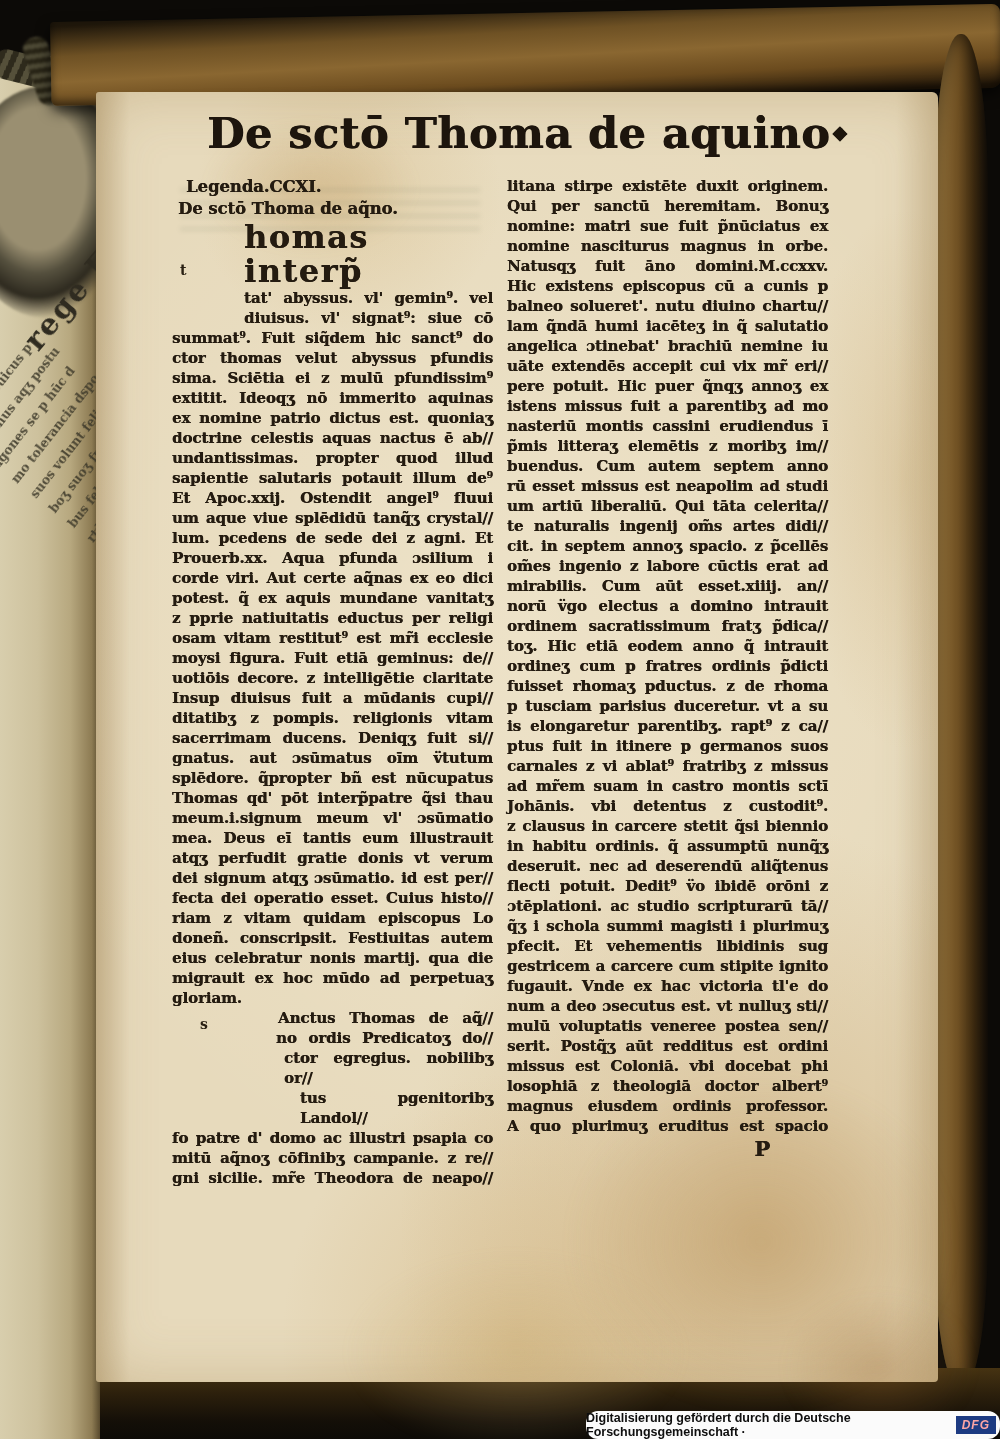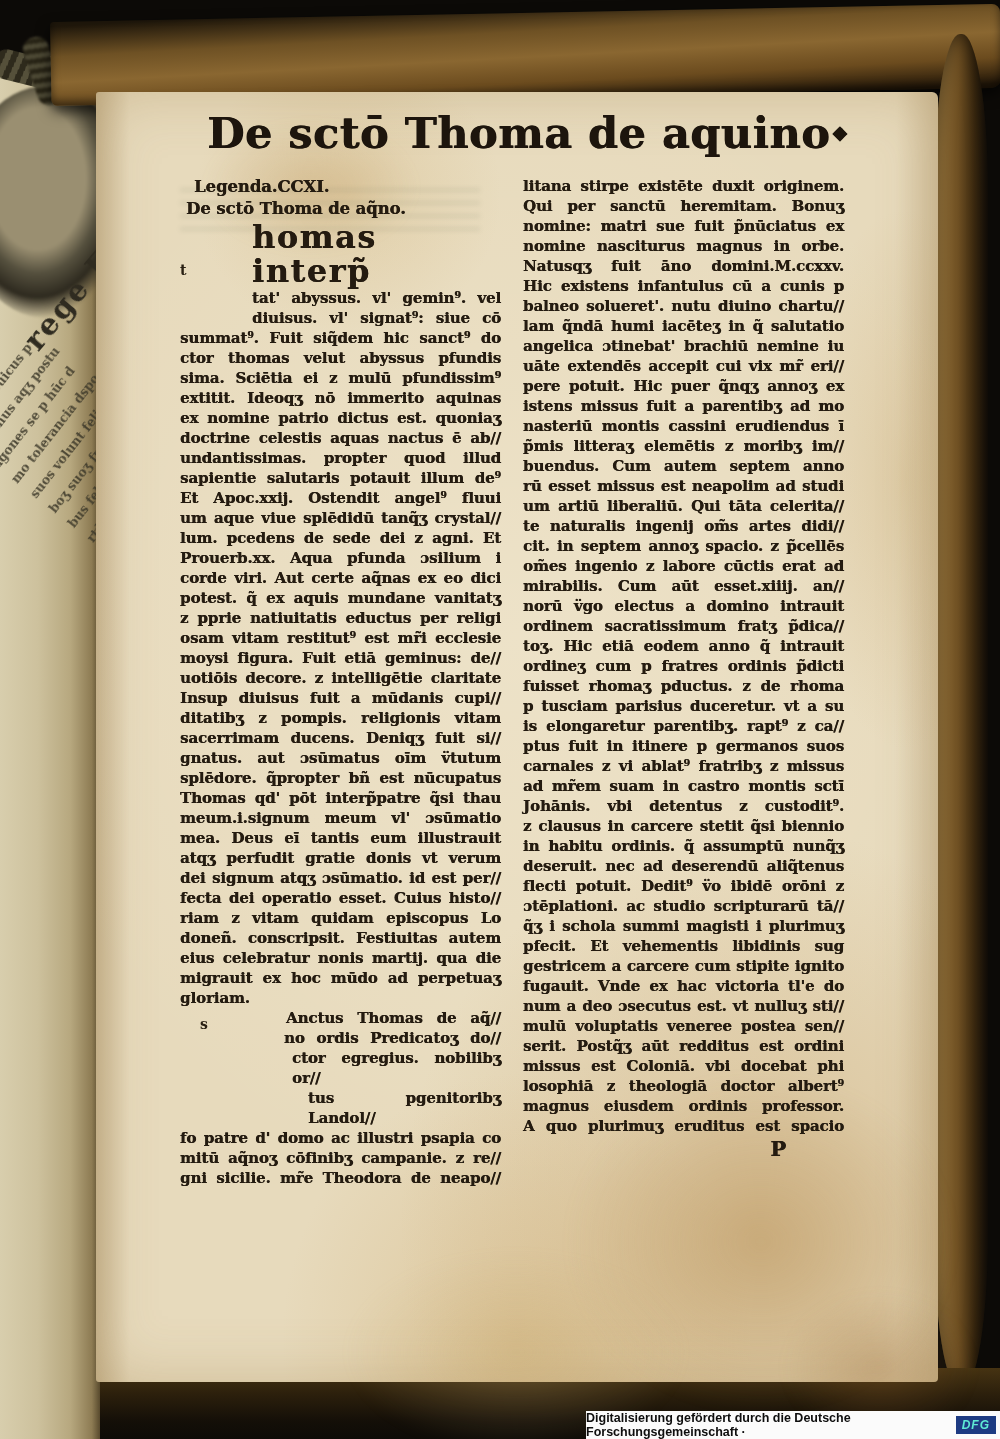--- a/index.html
+++ b/index.html
@@ -54,35 +54,35 @@
   .stain.s3{left:110px;top:30px;width:210px;height:130px;background:radial-gradient(closest-side,rgba(185,145,85,.28),rgba(185,145,85,0));}
   .stain.s4{left:688px;top:1200px;width:190px;height:150px;background:radial-gradient(closest-side,rgba(150,100,45,.30),rgba(150,100,45,0));}
   .ghost{position:absolute;left:84px;top:96px;width:300px;height:52px;filter:blur(2.5px);opacity:.20;
     background:repeating-linear-gradient(180deg,rgba(80,95,70,.55) 0 4px,rgba(80,95,70,0) 4px 13px);}
 
   
   .title{position:absolute;left:102px;top:16px;width:600px;white-space:nowrap;
     font-size:43px;font-weight:bold;color:#1d150d;letter-spacing:.5px;text-shadow:.7px 0 0 #1d150d;margin-left:9px;}
   .tmark{font-size:.45em;vertical-align:.45em;padding-left:2px;}
   .cols{position:absolute;left:76px;top:84px;display:flex;gap:14px;}
-  .col{width:321px;color:#241b10;font-weight:bold;font-size:15px;line-height:20px;letter-spacing:-.1px;margin-left:8px;}
+  .col{width:321px;color:#241b10;font-weight:bold;font-size:15px;line-height:20px;letter-spacing:-.1px;}
   .tl{text-align:justify;text-align-last:justify;text-shadow:.35px 0 0 currentColor;}
   .hdr{font-size:16.5px;line-height:22px;text-align:left;text-align-last:left;}
   .xl{font-size:32px;line-height:34px;letter-spacing:1.5px;text-align:left;text-align-last:left;}
   .ns{text-align:left;text-align-last:left;}
   .sig{text-align:right;text-align-last:right;font-size:21px;line-height:26px;padding-right:58px;}
   .guide{position:absolute;font-size:14px;font-weight:bold;color:#2a2013;}
   .guide-t{left:84px;top:170px;}
   .guide-s{left:104px;top:924px;}
 
   
   .footer{position:absolute;left:586px;top:1411px;width:414px;height:28px;background:#fbfbfb;
     display:flex;align-items:center;justify-content:flex-end;gap:6px;padding-right:4px;box-sizing:border-box;
-    font-family:"Liberation Sans","DejaVu Sans",sans-serif;font-size:12.5px;font-weight:bold;color:#0e0e0e;}
-  .dfg{background:#1d3b82;color:#5eead4;font-style:italic;font-weight:bold;font-size:12px;
+    font-family:"Liberation Sans","DejaVu Sans",sans-serif;font-size:12.5px;font-weight:bold;color:#0e0e0e;border-radius:12px;}
+  .dfg{background:#1d3b82;color:#fca5a5;font-style:italic;font-weight:bold;font-size:12px;
     padding:2px 6px;letter-spacing:1px;}
 </style>
 </head>
 <body>
 
 <div class="scene">
 
   <div class="pages-left"></div>
   <div class="roll-top"></div>
   <div class="cord"></div>
@@ -168,21 +168,21 @@
           <div class="tl ">fo patre d' domo ac illustri psapia co</div>
           <div class="tl ">mitū aq̃noʒ cōfinibʒ campanie. z re//</div>
           <div class="tl ">gni sicilie. mr̃e Theodora de neapo//</div>
         </div>
       <div class="col" id="colR">
           <div class="tl ">litana stirpe existēte duxit originem.</div>
           <div class="tl ">Qui per sanctū heremitam. Bonuʒ</div>
           <div class="tl ">nomine: matri sue fuit p̃nūciatus ex</div>
           <div class="tl ">nomine nasciturus magnus in orbe.</div>
           <div class="tl ">Natusqʒ fuit āno domini.M.ccxxv.</div>
-          <div class="tl ">Hic existens infantulus cū a cunis p</div>
+          <div class="tl ">Hic existens episcopus cū a cunis p</div>
           <div class="tl ">balneo solueret'. nutu diuino chartu//</div>
           <div class="tl ">lam q̃ndā humi iacēteʒ in q̃ salutatio</div>
           <div class="tl ">angelica ɔtinebat' brachiū nemine iu</div>
           <div class="tl ">uāte extendēs accepit cui vix mr̃ eri//</div>
           <div class="tl ">pere potuit. Hic puer q̃nqʒ annoʒ ex</div>
           <div class="tl ">istens missus fuit a parentibʒ ad mo</div>
           <div class="tl ">nasteriū montis cassini erudiendus ī</div>
           <div class="tl ">p̃mis litteraʒ elemētis z moribʒ im//</div>
           <div class="tl ">buendus. Cum autem septem anno</div>
           <div class="tl ">rū esset missus est neapolim ad studi</div>

